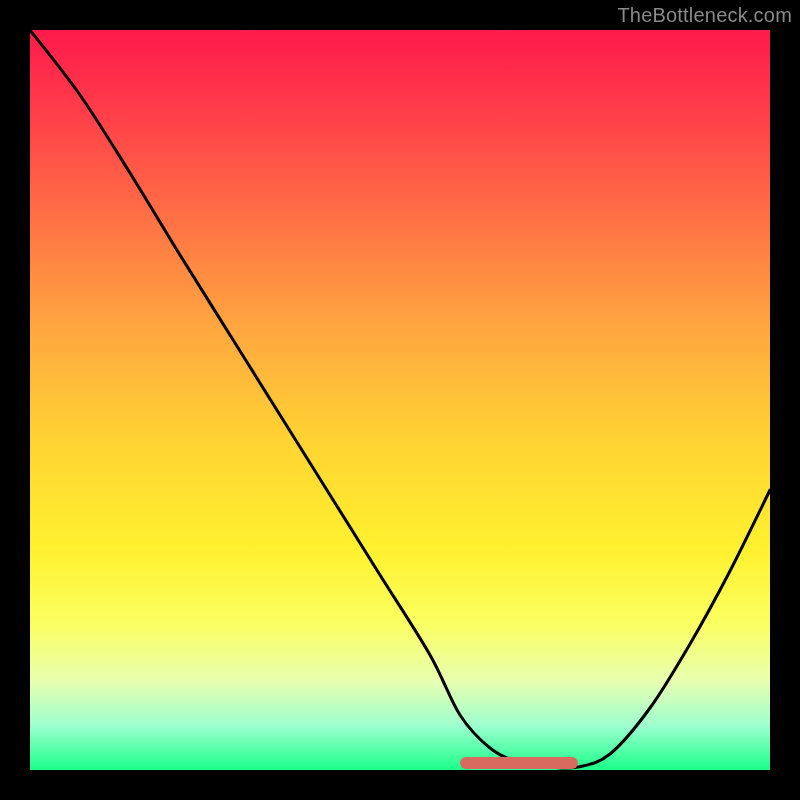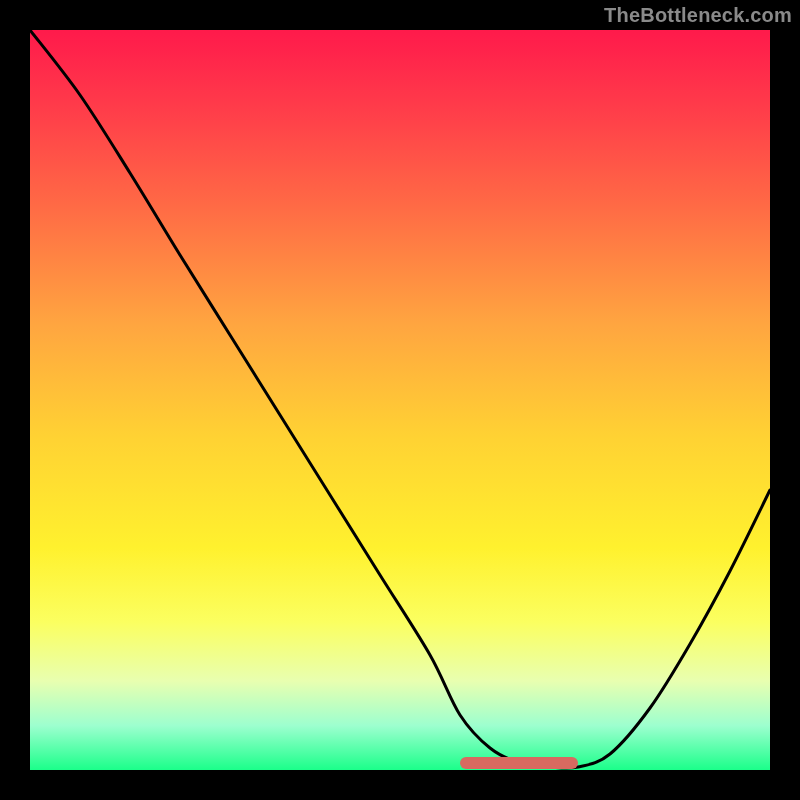--- a/index.html
+++ b/index.html
@@ -38,21 +38,21 @@
       #9dffcf 94%,
       #1bff8a 100%
     );
   }
   .watermark {
     position: absolute;
     top: 4px;
     right: 8px;
     color: #8a8a8a;
     font-size: 20px;
-    font-weight: 700;
+    font-weight: 400;
     letter-spacing: 0.2px;
   }
   .curve-svg {
     position: absolute;
     top: 0;
     left: 0;
   }
   .accent {
     position: absolute;
     height: 12px;

